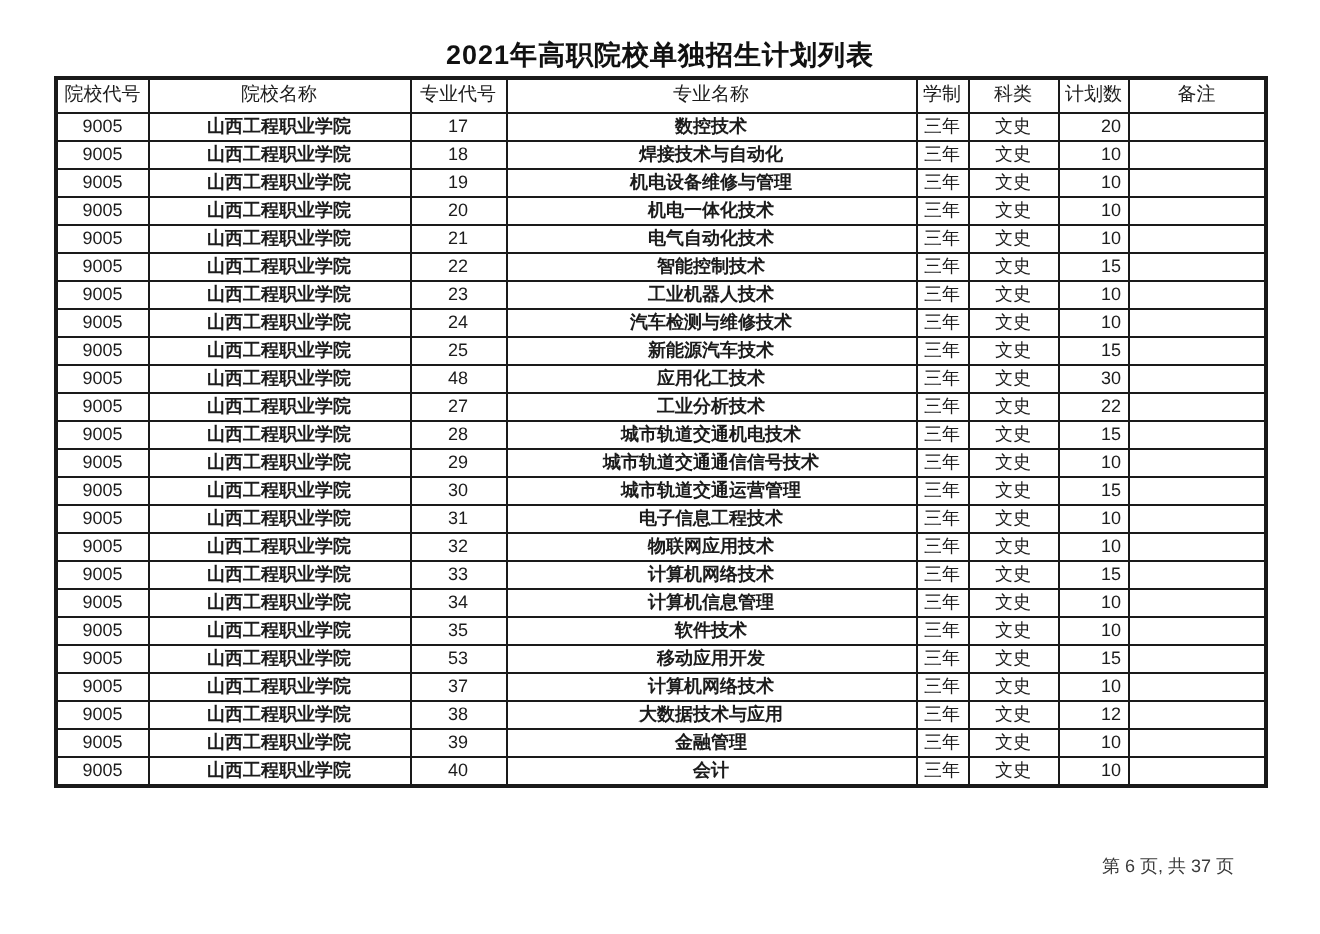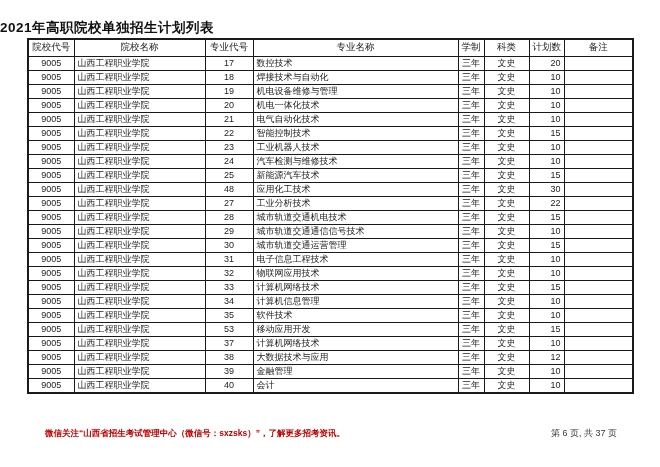--- a/index.html
+++ b/index.html
@@ -10,21 +10,21 @@
   }
   .page {
     position: relative;
     width: 660px; height: 467px;
     background: #ffffff;
     overflow: hidden;
   }
   .title {
     position: absolute;
     top: 19px; left: 0; width: 660px;
-    text-align: left;
+    text-align: center;
     font-size: 13.5px;
     font-weight: bold;
     color: #111111;
     letter-spacing: 0.5px;
   }
   table.enroll {
     position: absolute;
     left: 27px; top: 38px;
     width: 605px;
     border-collapse: collapse;
@@ -41,21 +41,21 @@
     vertical-align: middle;
   }
   table.enroll th {
     height: 17px;
     font-weight: normal;
     text-align: center;
     font-size: 9.5px;
     background: #ffffff;
   }
   table.enroll td { height: 13.3px; }
-  td.al { text-align: left; }
+  td.al { text-align: center; font-weight: bold; }
   td.ac { text-align: center; }
   td.ar { text-align: right; }
   .notice {
     position: absolute;
     left: 45px; top: 428px;
     font-size: 8.5px;
     font-weight: bold;
     color: #c00000;
     white-space: nowrap;
   }
@@ -334,17 +334,16 @@
           <td class="ac">40</td>
           <td class="al">会计</td>
           <td class="ac">三年</td>
           <td class="ac">文史</td>
           <td class="ar">10</td>
           <td class="ac"></td>
         </tr>
       </tbody>
   </table>
 
-  <div class="notice">微信关注“山西省招生考试管理中心（微信号：sxzsks）”，了解更多招考资讯。</div>
 
   <div class="page-info">第 6 页, 共 37 页</div>
 
 </div>
 
 </body></html>

